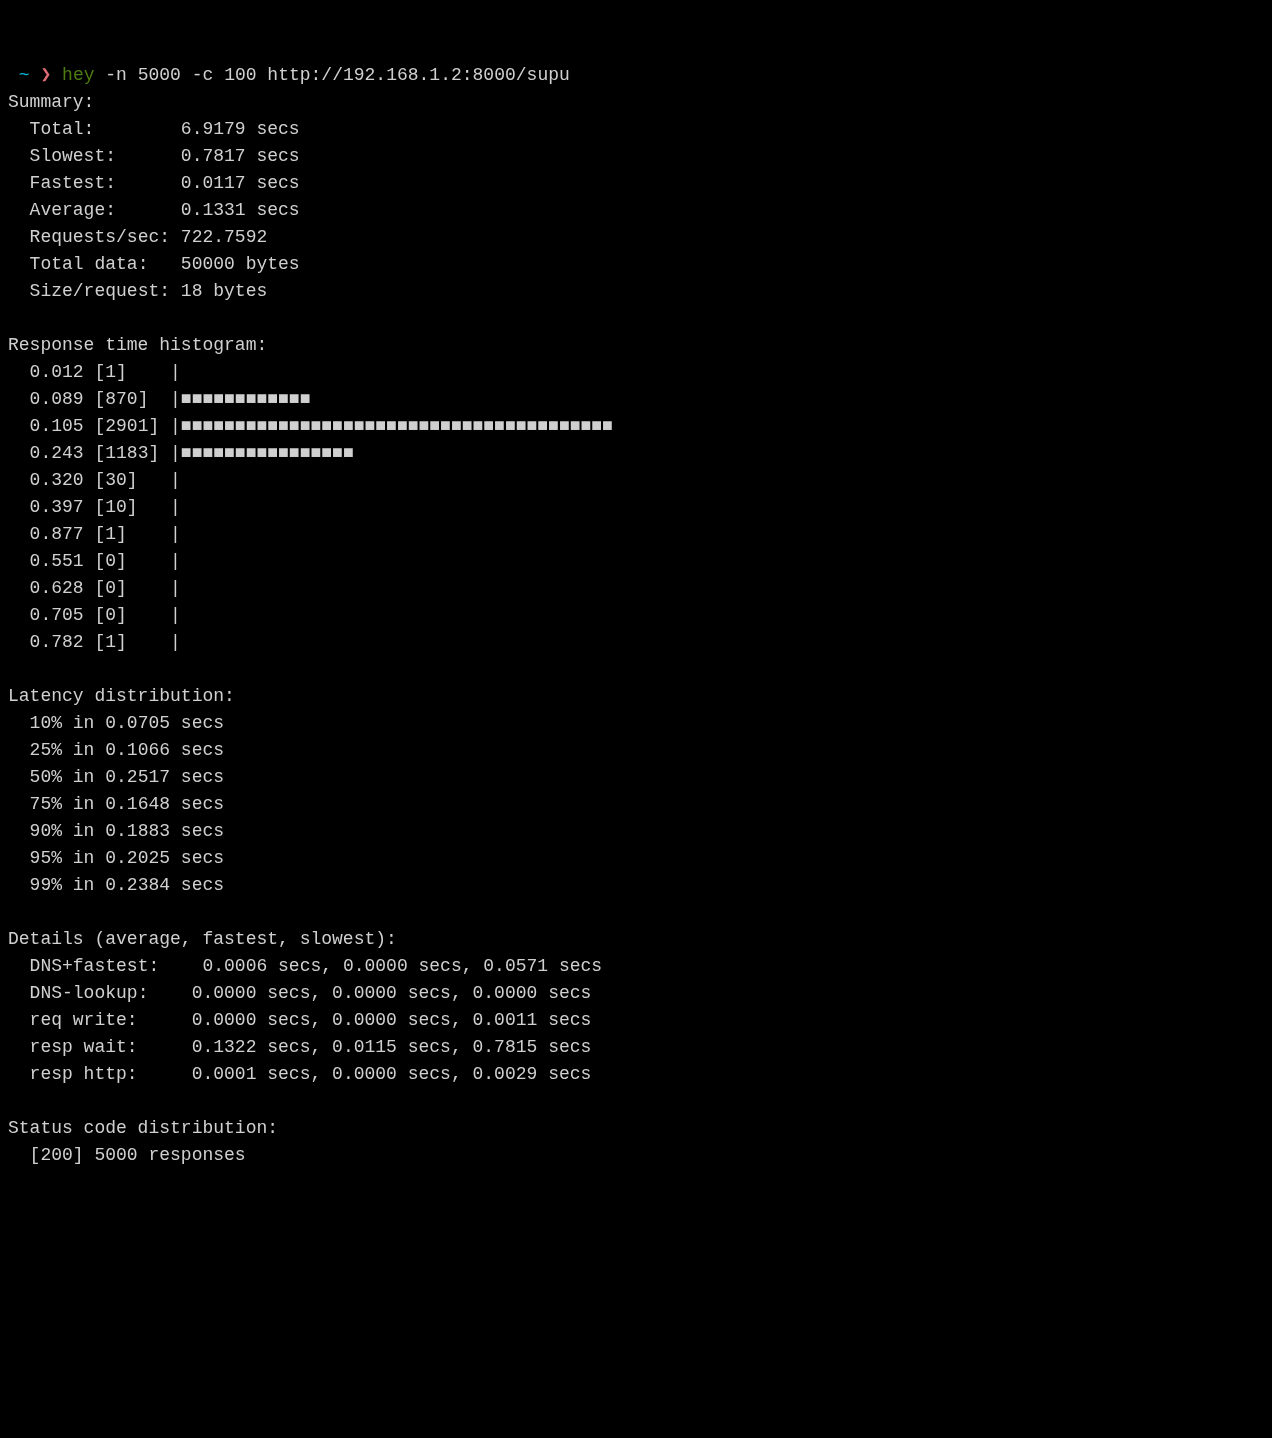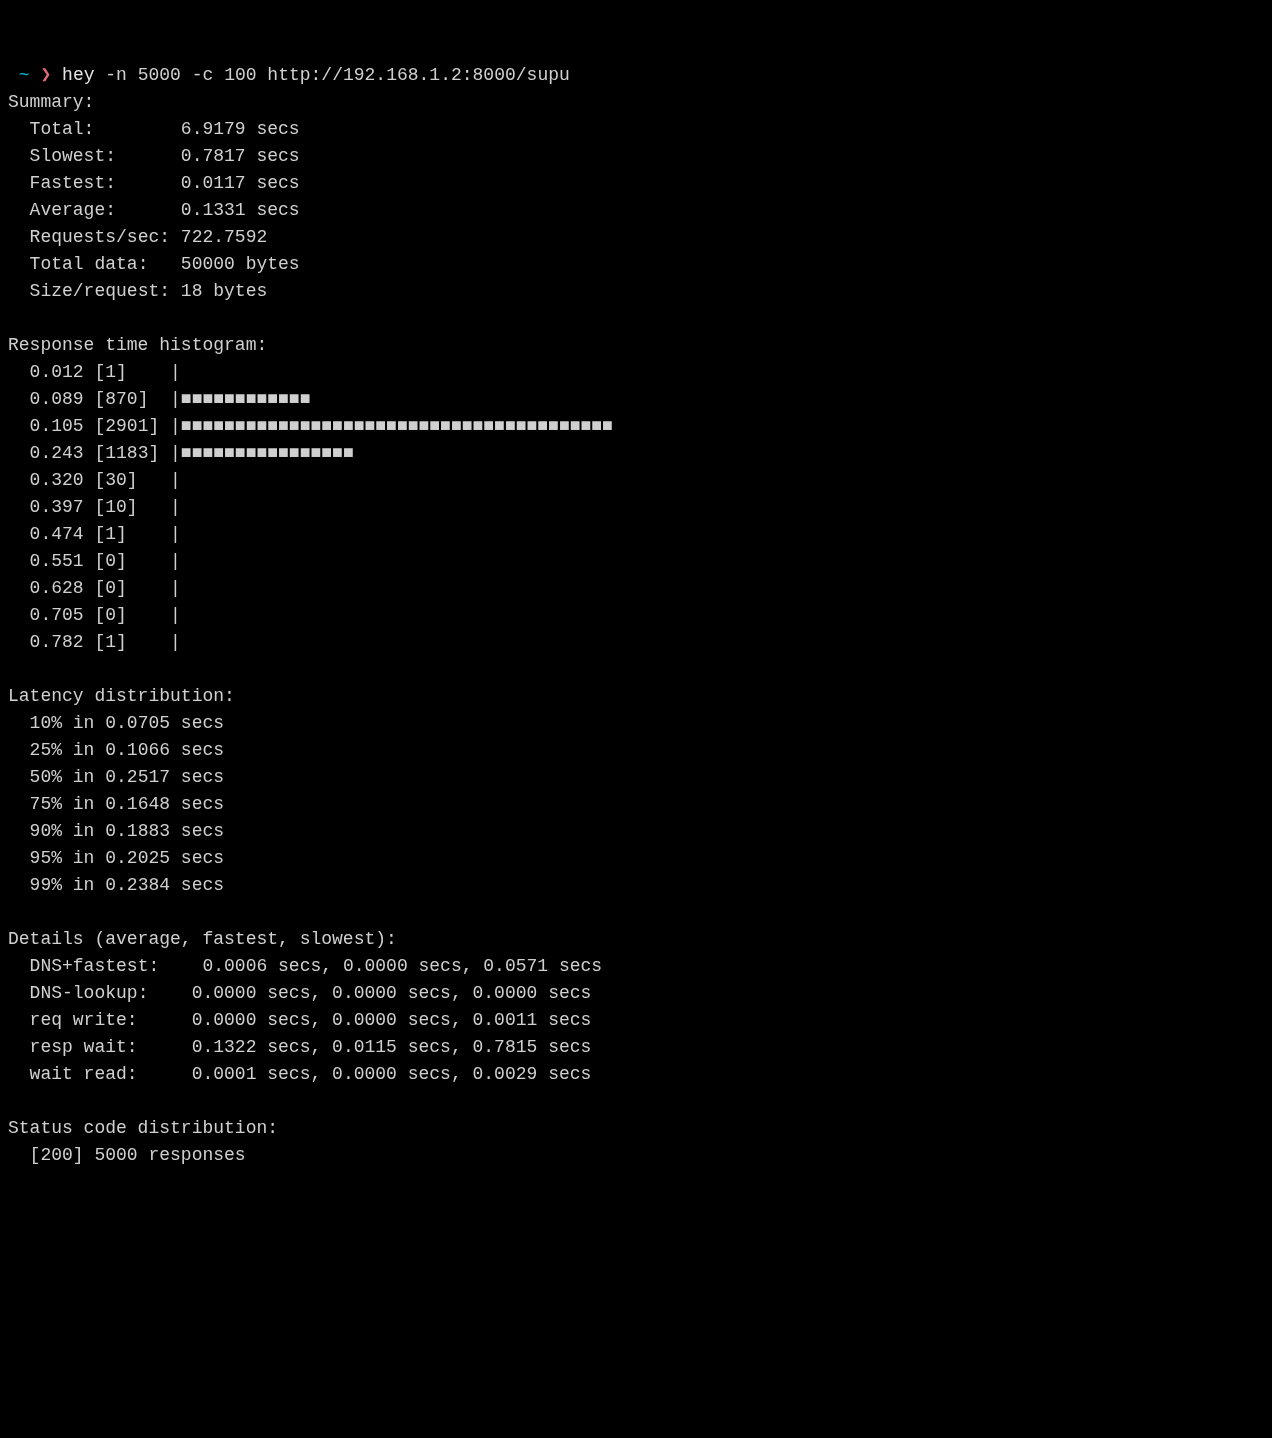--- a/index.html
+++ b/index.html
@@ -7,21 +7,21 @@
     color: #d0d0d0;
     font-family: "Menlo", "Consolas", "Courier New", monospace;
     font-size: 18px;
     line-height: 1.5;
     margin: 0;
     padding: 8px 8px;
     white-space: pre;
   }
   .prompt-tilde { color: #00bcd4; }
   .prompt-arrow { color: #e06c75; }
-  .cmd { color: #e5e5e5; }
+  .cmd { color: #4d7c0f; }
   .args { color: #d0d0d0; }
 </style>
 </head>
 <body>
 
 <div id="out"> <span class="prompt-tilde">~</span> <span class="prompt-arrow">❯</span> <span class="cmd">hey</span> <span class="args">-n 5000 -c 100 http://192.168.1.2:8000/supu</span>
 <span>Summary:</span>
   <span>Total:        </span><span>6.9179 secs</span>
   <span>Slowest:      </span><span>0.7817 secs</span>
   <span>Fastest:      </span><span>0.0117 secs</span>
@@ -30,38 +30,38 @@
   <span>Total data:   </span><span>50000 bytes</span>
   <span>Size/request: </span><span>18 bytes</span>
 
 <span>Response time histogram:</span>
   <span>0.012 [1]    </span><span>|</span>
   <span>0.089 [870]  </span><span>|■■■■■■■■■■■■</span>
   <span>0.105 [2901] </span><span>|■■■■■■■■■■■■■■■■■■■■■■■■■■■■■■■■■■■■■■■■</span>
   <span>0.243 [1183] </span><span>|■■■■■■■■■■■■■■■■</span>
   <span>0.320 [30]   </span><span>|</span>
   <span>0.397 [10]   </span><span>|</span>
-  <span>0.474 [1]    </span><span>|</span>
+  <span>0.877 [1]    </span><span>|</span>
   <span>0.551 [0]    </span><span>|</span>
   <span>0.628 [0]    </span><span>|</span>
   <span>0.705 [0]    </span><span>|</span>
   <span>0.782 [1]    </span><span>|</span>
 
 <span>Latency distribution:</span>
   <span>10% in 0.0705 secs</span>
   <span>25% in 0.1066 secs</span>
   <span>50% in 0.2517 secs</span>
   <span>75% in 0.1648 secs</span>
   <span>90% in 0.1883 secs</span>
   <span>95% in 0.2025 secs</span>
   <span>99% in 0.2384 secs</span>
 
 <span>Details (average, fastest, slowest):</span>
   <span>DNS+fastest:    </span><span>0.0006 secs, </span><span>0.0000 secs, </span><span>0.0571 secs</span>
   <span>DNS-lookup:    </span><span>0.0000 secs, </span><span>0.0000 secs, </span><span>0.0000 secs</span>
   <span>req write:     </span><span>0.0000 secs, </span><span>0.0000 secs, </span><span>0.0011 secs</span>
   <span>resp wait:     </span><span>0.1322 secs, </span><span>0.0115 secs, </span><span>0.7815 secs</span>
-  <span>wait read:     </span><span>0.0001 secs, </span><span>0.0000 secs, </span><span>0.0029 secs</span>
+  <span>resp http:     </span><span>0.0001 secs, </span><span>0.0000 secs, </span><span>0.0029 secs</span>
 
 <span>Status code distribution:</span>
   <span>[200] 5000 responses</span>
 </div>
 
 
 </body></html>

